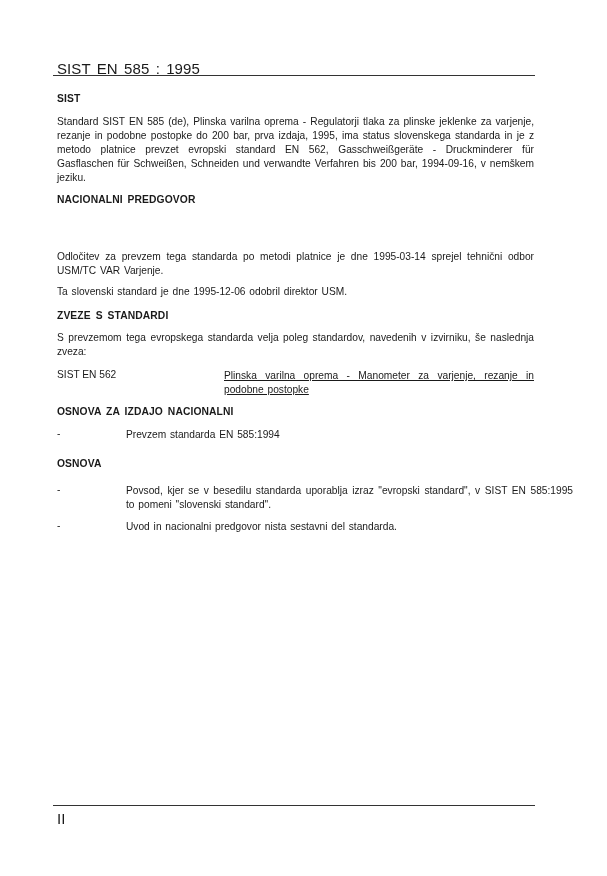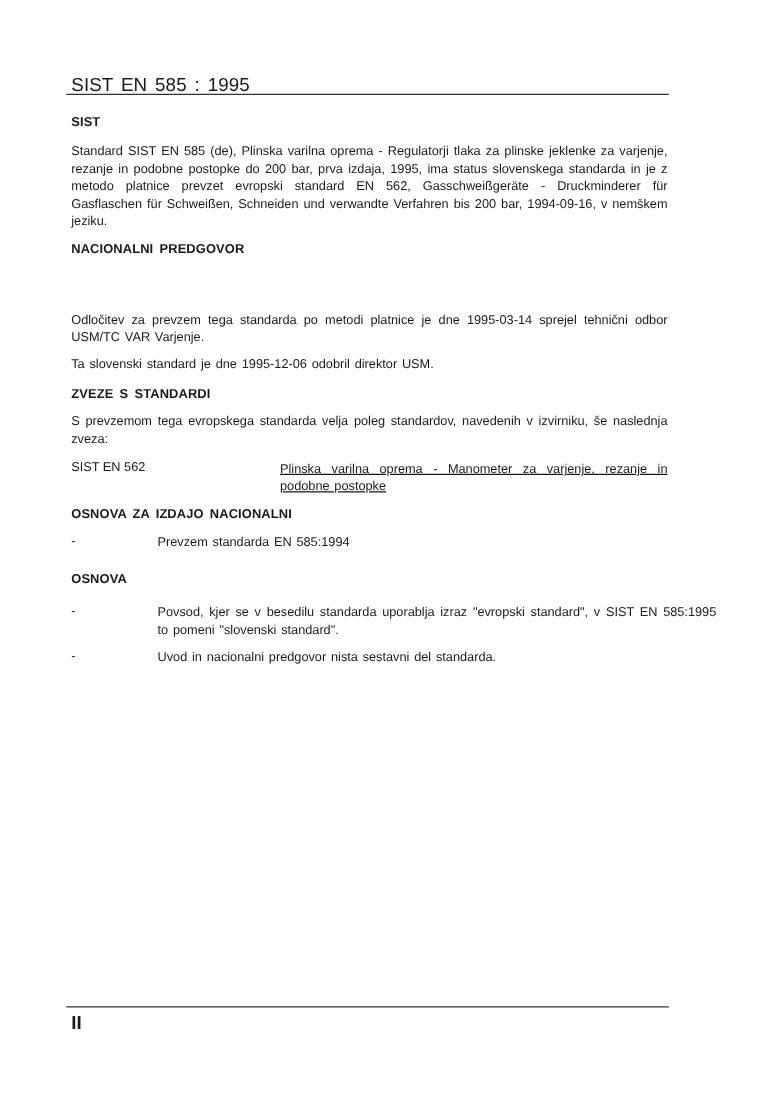--- a/index.html
+++ b/index.html
@@ -6,21 +6,21 @@
   body {
     width: 607px; height: 876px; background: #ffffff; position: relative;
     overflow: hidden; color: #1a1a1a;
     font-family: "Liberation Sans", sans-serif; font-size: 10.2px;
   }
   .page { position: absolute; left: 57px; top: 0; width: 478px; height: 876px; }
   .header-text { position: absolute; left: 0; top: 60px; font-size: 15px; word-spacing: 2px; letter-spacing: 0.1px; }
   .rule { position: absolute; left: -4px; width: 482px; height: 1px; background: #333; }
   .rule.top { top: 75px; }
   .rule.bottom { top: 805px; }
-  .page-number { position: absolute; left: 0; top: 810px; font-size: 15px; font-weight: bold; }
+  .page-number { position: absolute; left: 0; top: 810px; font-size: 15px; }
   .h { position: absolute; left: 0; font-weight: bold; font-size: 10.3px; letter-spacing: 0.1px; word-spacing: 2px; }
   .p { position: absolute; left: 0; width: 477px; line-height: 14px; text-align: justify; text-align-last: left; word-spacing: 1px; }
   .ref-code { position: absolute; left: 0; }
   .ref-title { position: absolute; left: 167px; width: 310px; line-height: 14px; text-align: justify; word-spacing: 1px; text-decoration: underline; }
   .li { position: absolute; left: 0; width: 477px; }
   .li .dash { position: absolute; left: 0; top: 0; }
   .li .txt { position: absolute; left: 30px; width: 447px; line-height: 14px; text-align: justify; word-spacing: 1px; margin-left: 39px; }
 </style>
 </head>
 <body>

